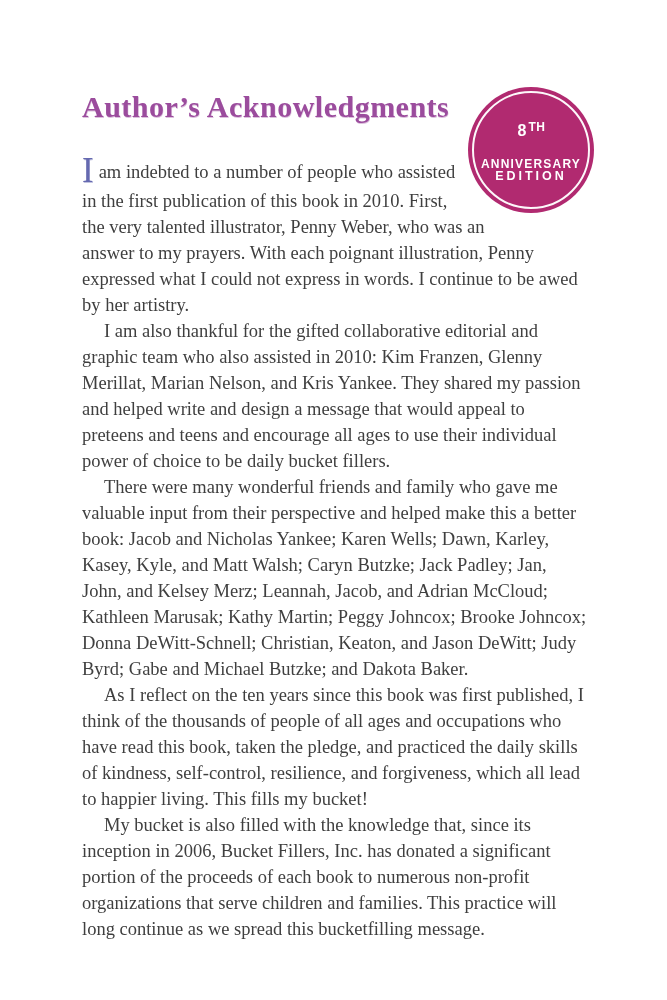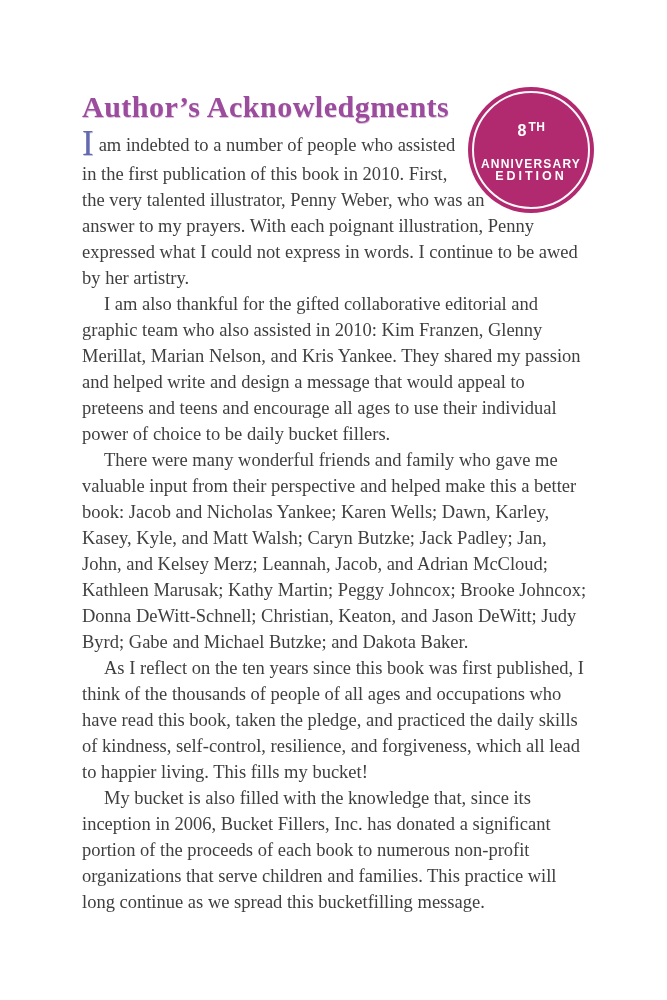--- a/index.html
+++ b/index.html
@@ -84,21 +84,21 @@
     margin-top: 0;
     font-size: 12.5px;
     font-weight: 700;
     letter-spacing: 3px;
     line-height: 13px;
     white-space: nowrap;
   }
   .content {
     position: absolute;
     left: 82px;
-    top: 126px;
+    top: 153px;
     width: 506px;
     font-size: 18.5px;
     line-height: 26px;
     color: var(--body-color);
     text-align: left;
   }
   .content p { margin: 0; text-indent: 22px; }
   .content p.first { text-indent: 0; }
   .badge-spacer {
     float: right;

